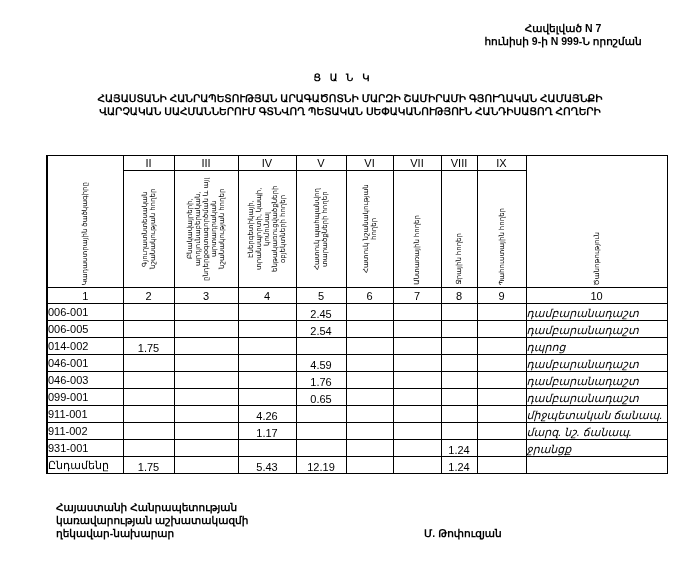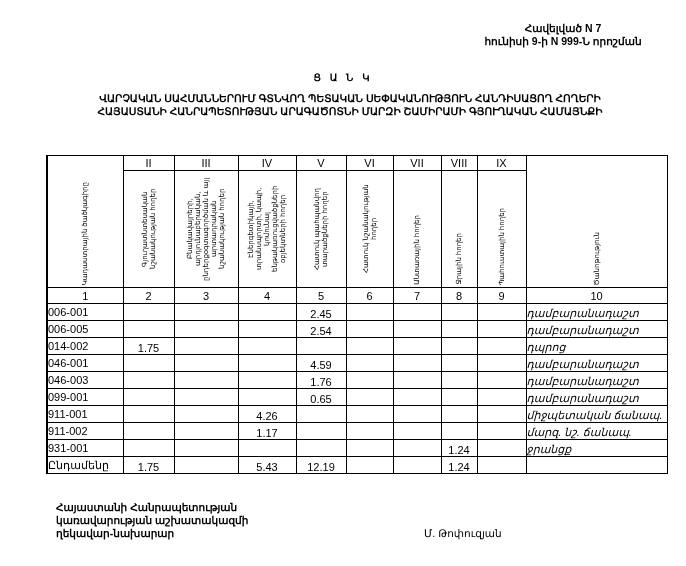--- a/index.html
+++ b/index.html
@@ -17,36 +17,36 @@
   th.roman { height: 14px; font-size: 9px; text-align: center; }
   th.vert { height: 116px; vertical-align: bottom; }
   th.vert .vtext { writing-mode: vertical-rl; transform: rotate(180deg); font-size: 7px;
                    line-height: 8px; white-space: normal; max-height: 112px; margin: 2px auto; display: block; }
   td.num { height: 15px; text-align: center; font-size: 12px; }
   td.code { height: 16px; padding-left: 2px; font-size: 11px; }
   td.val { text-align: center; font-size: 11px; vertical-align: bottom; }
   td.desc { padding-left: 2px; font-size: 10px; font-style: italic; vertical-align: bottom; }
   td.totlabel { text-align: left; font-size: 11px; }
   .signer-left { position: absolute; top: 501px; left: 56px; font-size: 10.5px; line-height: 13px; font-weight: bold; }
-  .signer-right { position: absolute; top: 527px; left: 424px; font-size: 10.5px; font-weight: normal; }
+  .signer-right { position: absolute; top: 527px; left: 424px; font-size: 10.5px; font-weight: bold; }
   .thick-l { border-left: 2px solid #000 !important; }
 </style>
 </head>
 <body>
 
 <div class="appendix">
   <div>Հավելված N 7</div>
   <div>հունիսի 9-ի N 999-Ն որոշման</div>
 </div>
 
 <div class="doc-type">Ց Ա Ն Կ</div>
 
 <div class="doc-title">
+  <div>ՀԱՅԱՍՏԱՆԻ ՀԱՆՐԱՊԵՏՈՒԹՅԱՆ ԱՐԱԳԱԾՈՏՆԻ ՄԱՐԶԻ ՇԱՄԻՐԱՄԻ ԳՅՈՒՂԱԿԱՆ ՀԱՄԱՅՆՔԻ</div>
   <div>ՎԱՐՉԱԿԱՆ ՍԱՀՄԱՆՆԵՐՈՒՄ ԳՏՆՎՈՂ ՊԵՏԱԿԱՆ ՍԵՓԱԿԱՆՈՒԹՅՈՒՆ ՀԱՆԴԻՍԱՑՈՂ ՀՈՂԵՐԻ</div>
-  <div>ՀԱՅԱՍՏԱՆԻ ՀԱՆՐԱՊԵՏՈՒԹՅԱՆ ԱՐԱԳԱԾՈՏՆԻ ՄԱՐԶԻ ՇԱՄԻՐԱՄԻ ԳՅՈՒՂԱԿԱՆ ՀԱՄԱՅՆՔԻ</div>
 </div>
 
 <table class="list">
   <colgroup>
     <col style="width:76px">
       <col style="width:51px">
       <col style="width:64px">
       <col style="width:58px">
     <col style="width:50px">
       <col style="width:47px">

